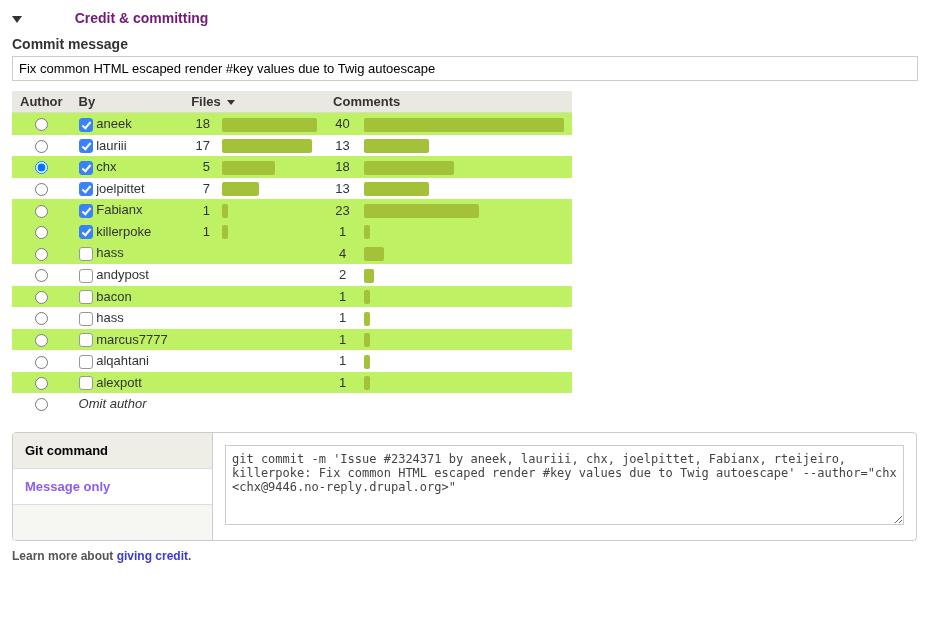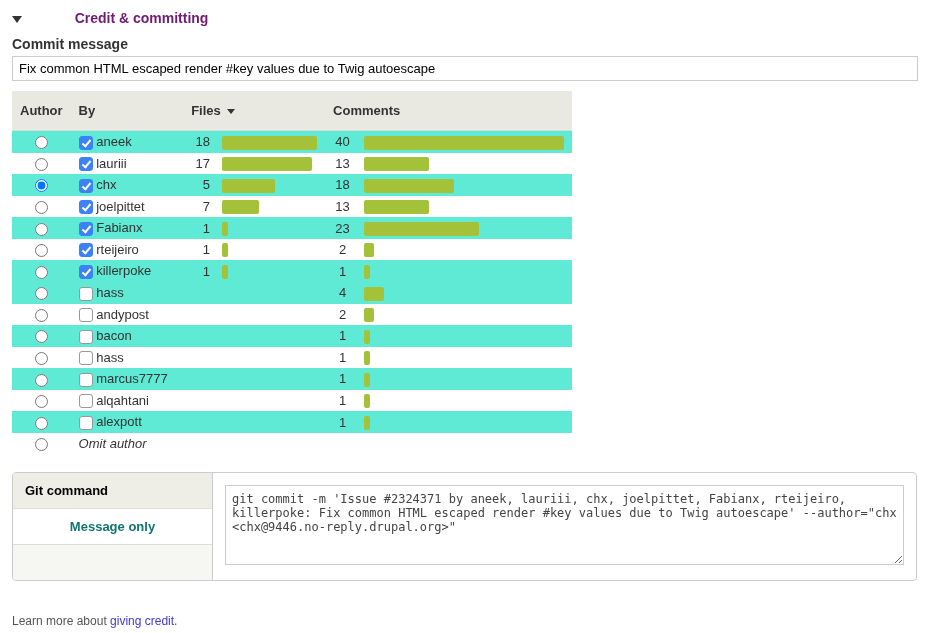--- a/index.html
+++ b/index.html
@@ -45,30 +45,30 @@
     width: 560px;
   }
   table.contrib {
     border-collapse: collapse;
     width: 100%;
   }
   table.contrib th {
     background: #e9e8e1;
     text-align: left;
     font-weight: bold;
-    padding: 12px 8px;
+    padding: 3px 8px;
     font-size: 13px;
     border-bottom: 1px solid #dcdacf;
   }
   table.contrib td {
     padding: 3px 8px;
     vertical-align: middle;
     font-size: 13px;
   }
-  table.contrib tr.odd td { background: #5eead4; }
+  table.contrib tr.odd td { background: #bef264; }
   table.contrib tr.even td { background: #ffffff; }
   .col-author { width: 48px; text-align:center;}
   .col-by     { width: 130px; }
   .col-filesn { width: 34px; text-align:right; padding-right:4px !important;}
   .col-filesb { width: 105px; }
   .col-comn   { width: 34px; text-align:center; padding-right:4px !important;}
   .col-comb   { width: auto; }
   input[type=radio], input[type=checkbox]{
     margin:0; vertical-align:middle;
   }
@@ -117,23 +117,22 @@
     background:#f6f6f2;
     border-right:1px solid #ccc;
   }
   .cmd-tab{
     padding:10px 12px;
     border-bottom:1px solid #ddd;
     font-size:13px;
   }
   .cmd-tab.active{
     background:#fff;
-    color:#0f766e;
+    color:#8b5cf6;
     font-weight:bold;
-    text-align:center;
   }
   .cmd-tab.header{
     font-weight:bold;
     background:#eeede6;
     color:#000000;
   }
   .cmd-pane{
     flex:1;
     padding:12px;
   }
@@ -142,23 +141,24 @@
     height:80px;
     font-family: Menlo, Consolas, monospace;
     font-size:12px;
     border:1px solid #ccc;
     padding:6px;
     resize:both;
     background:#fff;
     color:#444;
   }
   .footer{
-    margin-top:33px;
+    margin-top:8px;
     font-size:12px;
     color:#555;
+    font-weight:bold;
   }
   .footer a{ color:#3b3bd1; text-decoration:none;}
 </style>
 </head>
 <body>
 
 
 
 <div>
   <span class="caret-down"></span>
@@ -215,28 +215,20 @@
           <td class="col-comb"><span class="bar" style="width: 65px;"></span></td>
         </tr>
         <tr class="odd">
           <td class="col-author"><input type="radio" name="author" style=""></td>
           <td class="col-by"><input type="checkbox" checked="" style=""><span> Fabianx</span></td>
           <td class="col-filesn">1</td>
           <td class="col-filesb"><span class="bar" style="width: 6px;"></span></td>
           <td class="col-comn">23</td>
           <td class="col-comb"><span class="bar" style="width: 115px;"></span></td>
         </tr>
-        <tr class="even">
-          <td class="col-author"><input type="radio" name="author" style=""></td>
-          <td class="col-by"><input type="checkbox" checked="" style=""><span> rteijeiro</span></td>
-          <td class="col-filesn">1</td>
-          <td class="col-filesb"><span class="bar" style="width: 6px;"></span></td>
-          <td class="col-comn">2</td>
-          <td class="col-comb"><span class="bar" style="width: 10px;"></span></td>
-        </tr>
         <tr class="odd">
           <td class="col-author"><input type="radio" name="author" style=""></td>
           <td class="col-by"><input type="checkbox" checked="" style=""><span> killerpoke</span></td>
           <td class="col-filesn">1</td>
           <td class="col-filesb"><span class="bar" style="width: 6px;"></span></td>
           <td class="col-comn">1</td>
           <td class="col-comb"><span class="bar" style="width: 6px;"></span></td>
         </tr>
         <tr class="odd">
           <td class="col-author"><input type="radio" name="author" style=""></td>

